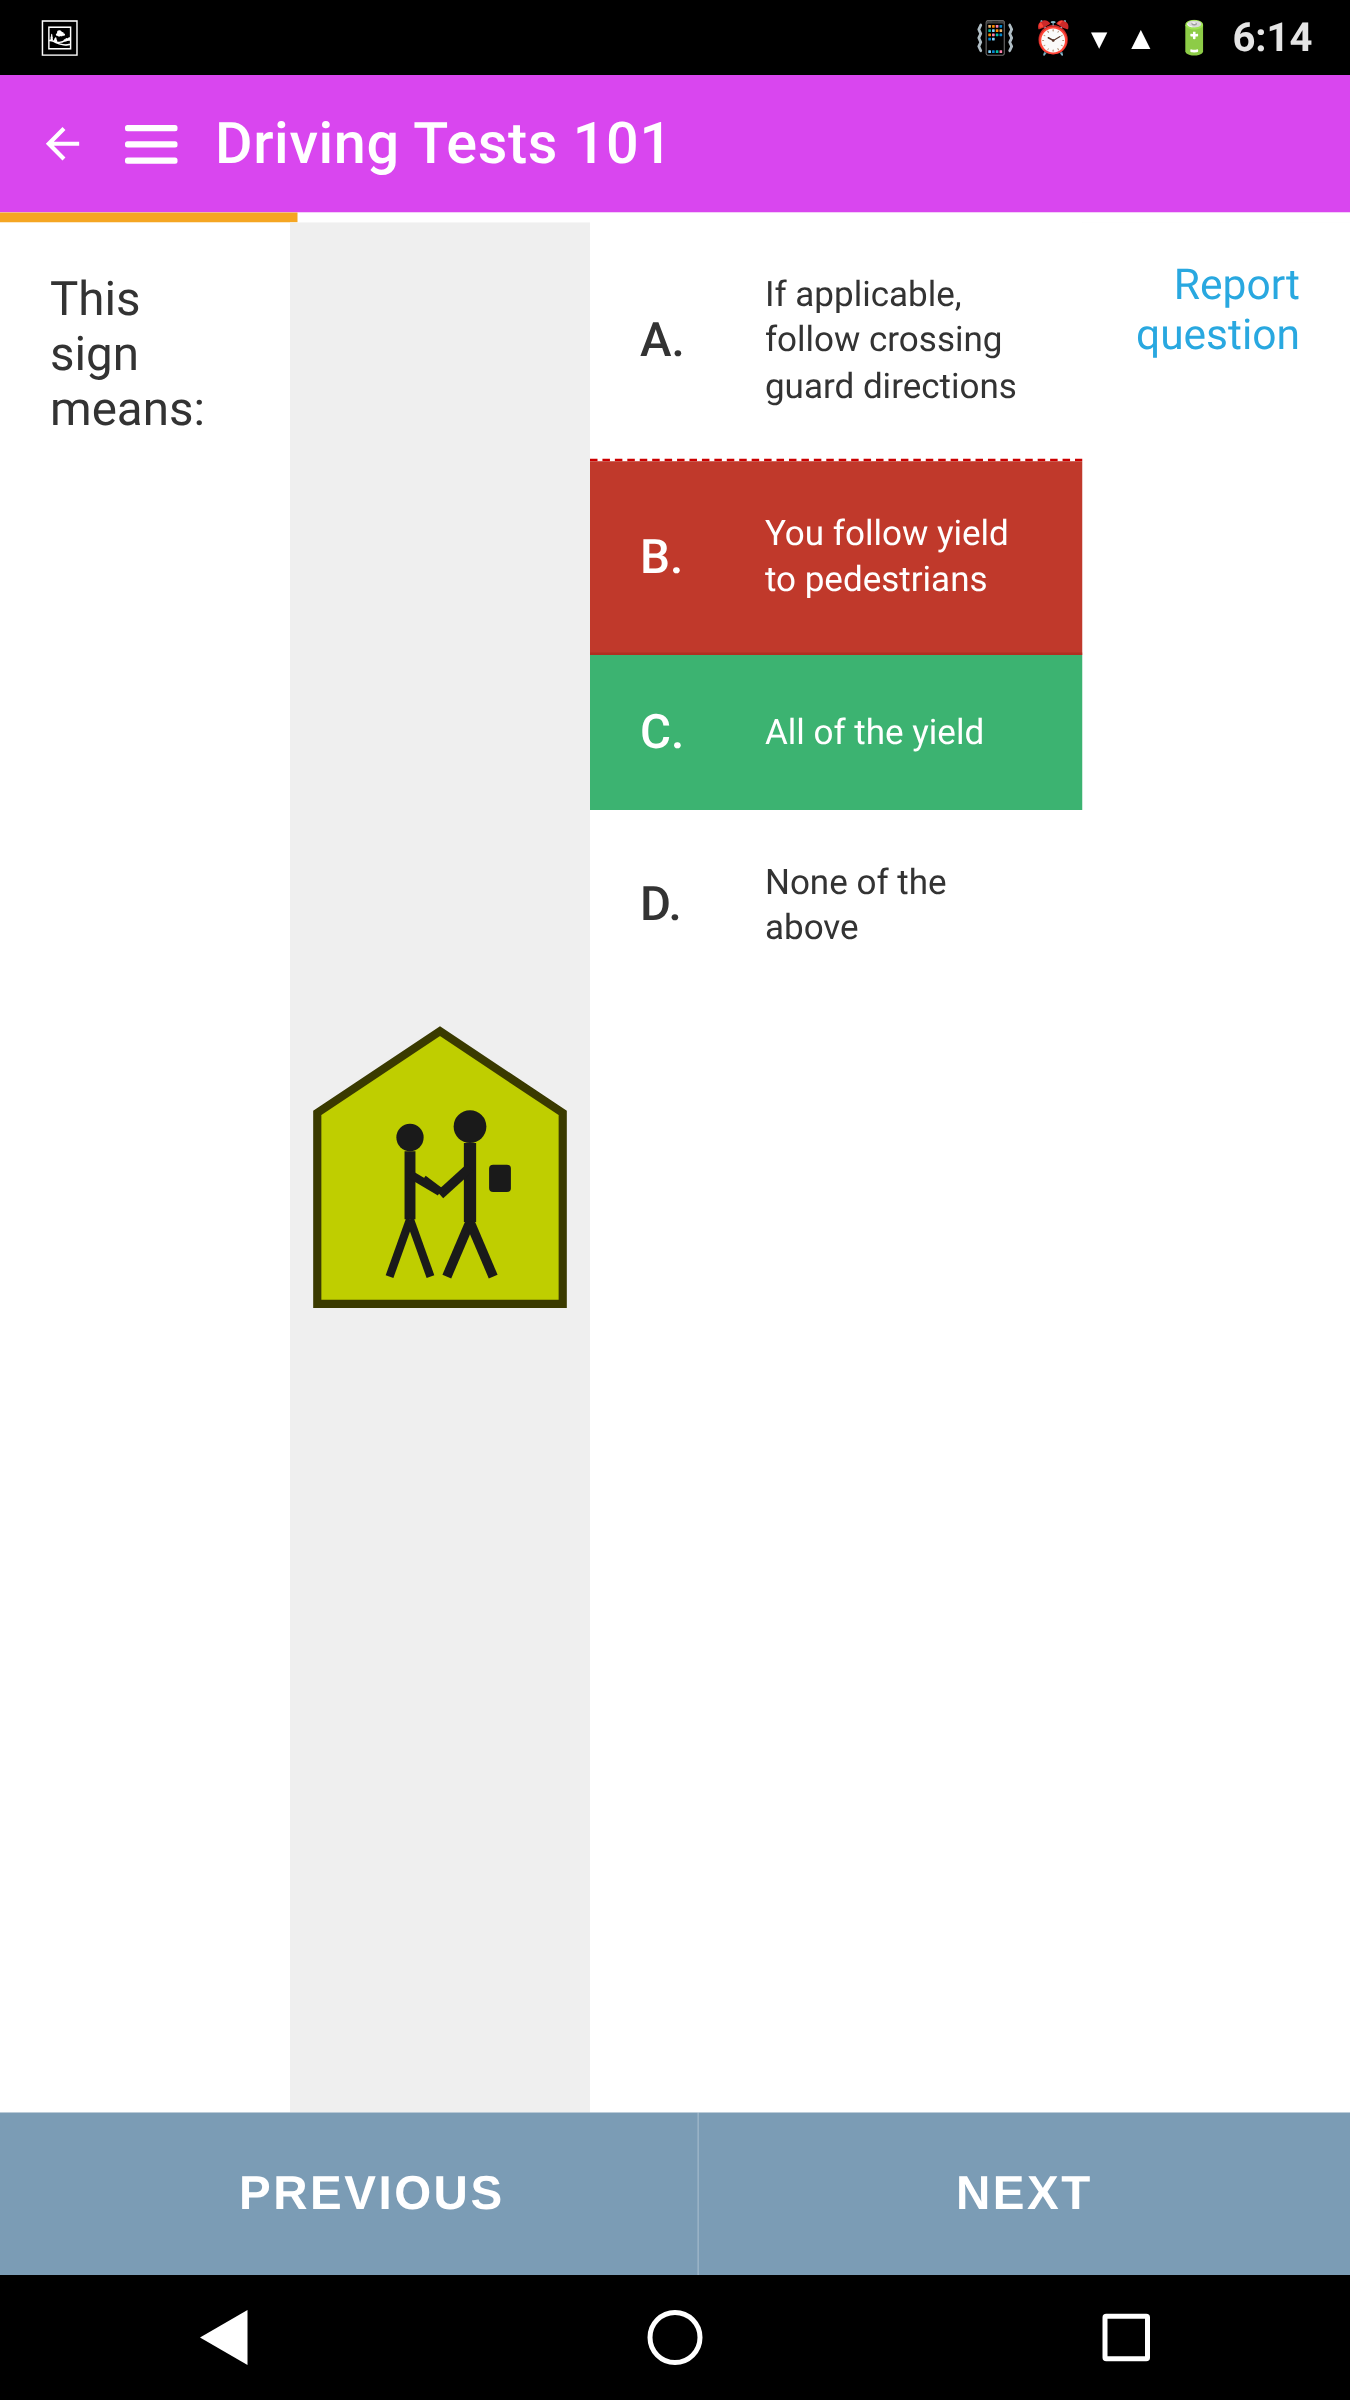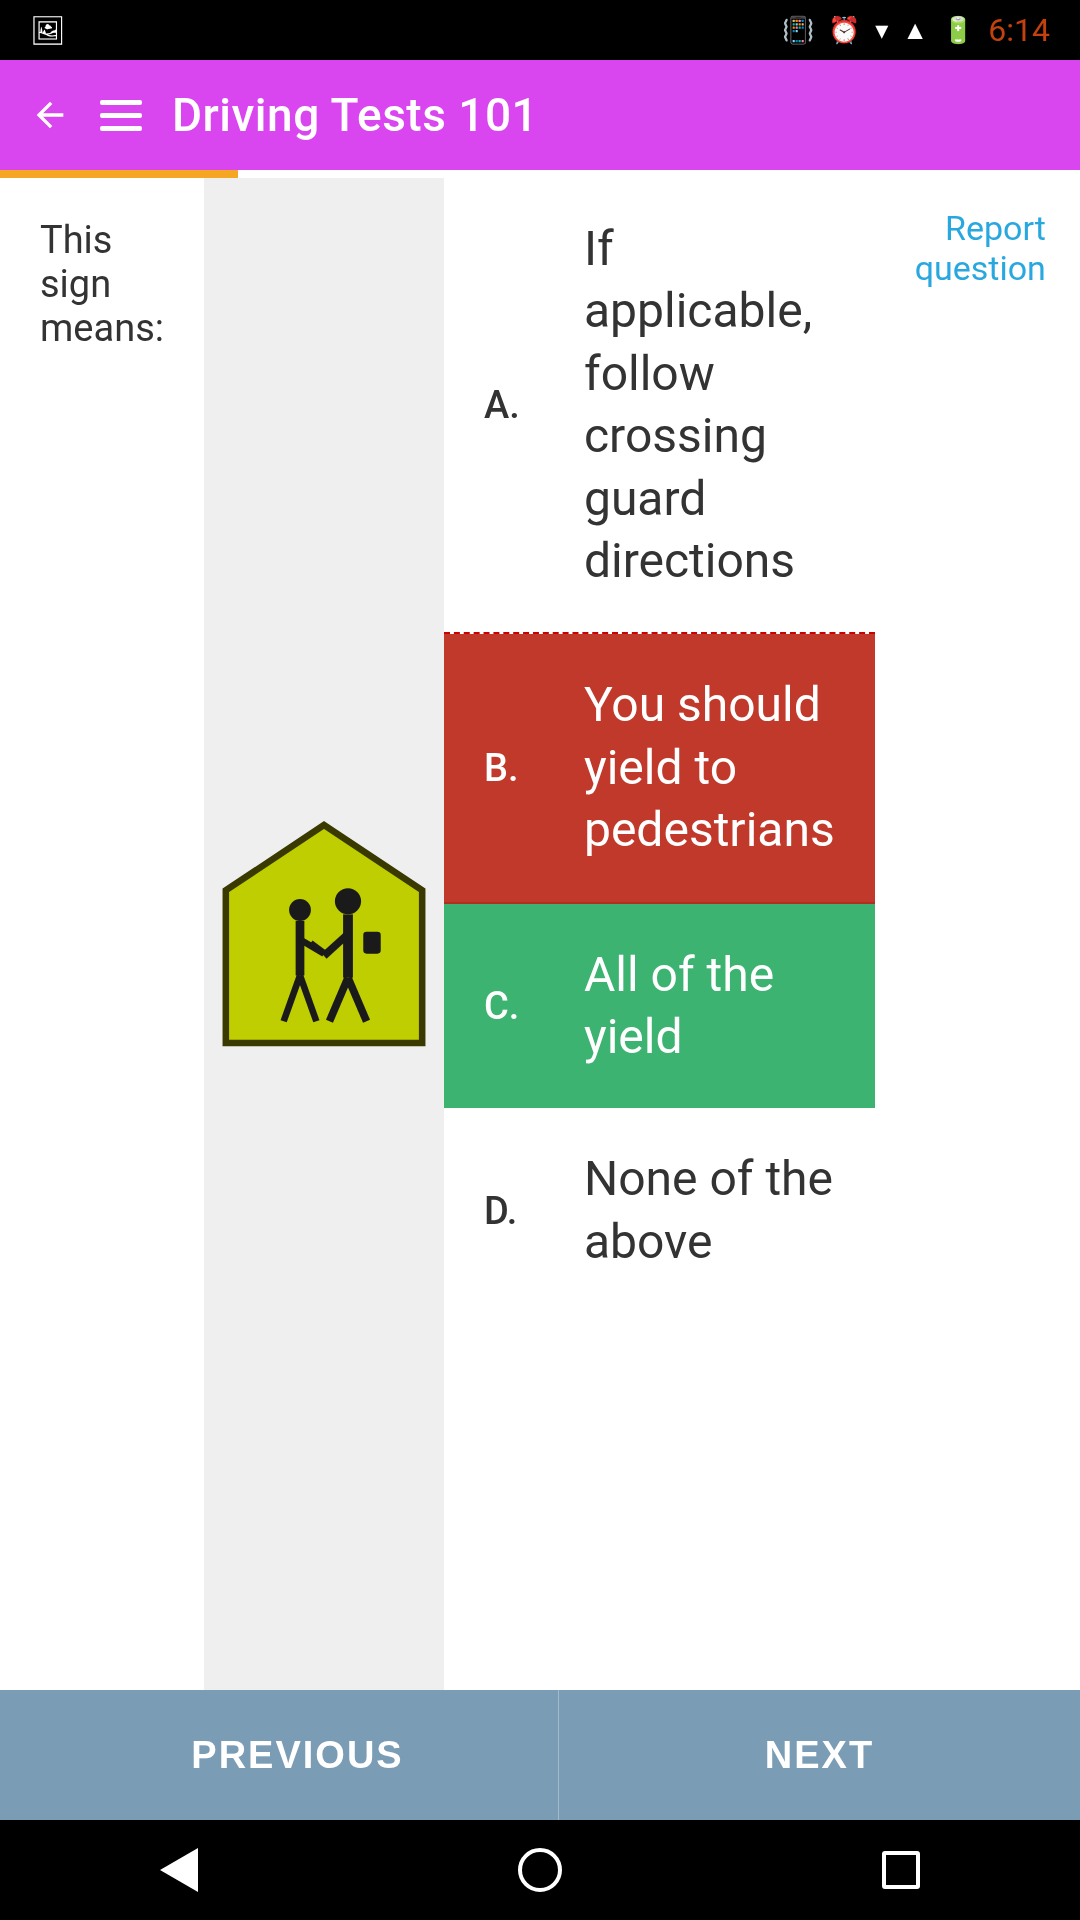--- a/index.html
+++ b/index.html
@@ -31,23 +31,23 @@
     }
     .status-bar-right {
       display: flex;
       align-items: center;
       gap: 14px;
       color: white;
       font-size: 28px;
       font-weight: 500;
     }
     .status-time {
-      color: #c2410c;
+      color: #e5e5e5;
       font-size: 32px;
-      font-weight: normal;
+      font-weight: bold;
     }
 
     
     .app-bar {
       background: #d946ef;
       height: 110px;
       display: flex;
       align-items: center;
       padding: 0 30px;
       gap: 30px;
@@ -154,21 +154,21 @@
       background: white;
     }
 
     .answer-letter {
       font-size: 38px;
       font-weight: 500;
       width: 70px;
       flex-shrink: 0;
     }
     .answer-text {
-      font-size: 48px;
+      font-size: 28px;
       font-weight: 400;
       line-height: 1.3;
       margin-left: 30px;
     }
 
     .answer-option.answer-a .answer-letter,
     .answer-option.answer-a .answer-text { color: #333; }
     .answer-option.answer-b .answer-letter,
     .answer-option.answer-b .answer-text { color: white; }
     .answer-option.answer-c .answer-letter,
@@ -324,21 +324,21 @@
 
   <div class="answers-container">
 
     <div class="answer-option answer-a">
       <span class="answer-letter">A.</span>
       <span class="answer-text">If applicable, follow crossing guard directions</span>
     </div>
 
     <div class="answer-option answer-b">
       <span class="answer-letter">B.</span>
-      <span class="answer-text">You should yield to pedestrians</span>
+      <span class="answer-text">You follow yield to pedestrians</span>
     </div>
 
     <div class="answer-option answer-c">
       <span class="answer-letter">C.</span>
       <span class="answer-text">All of the yield</span>
     </div>
 
     <div class="answer-option answer-d">
       <span class="answer-letter">D.</span>
       <span class="answer-text">None of the above</span>

